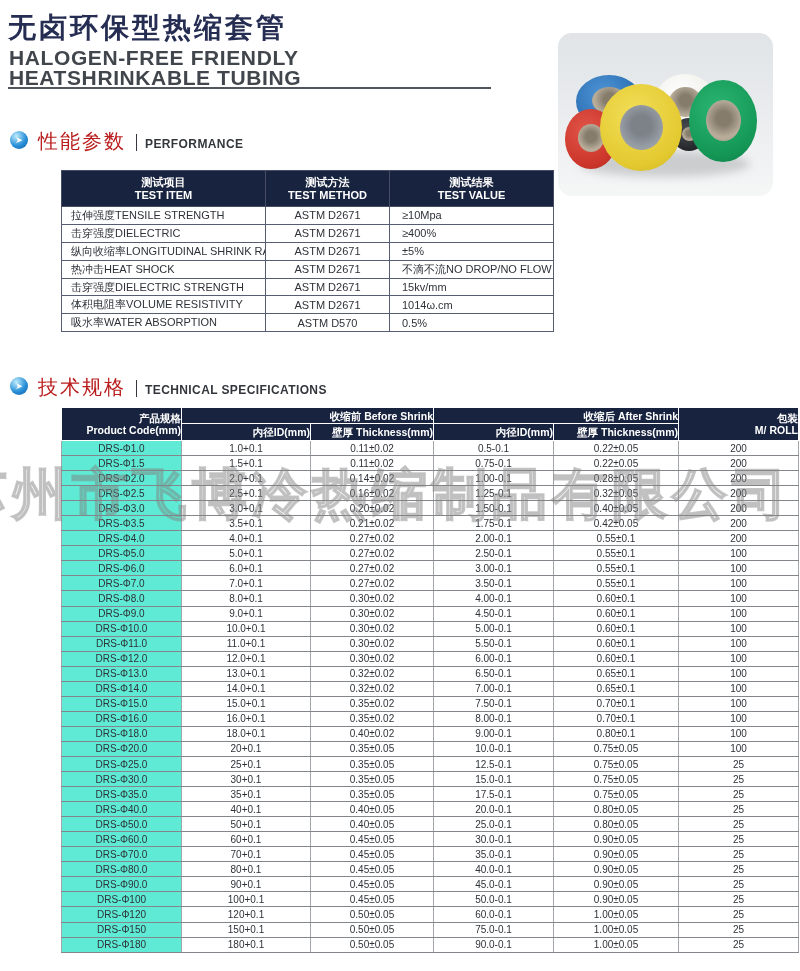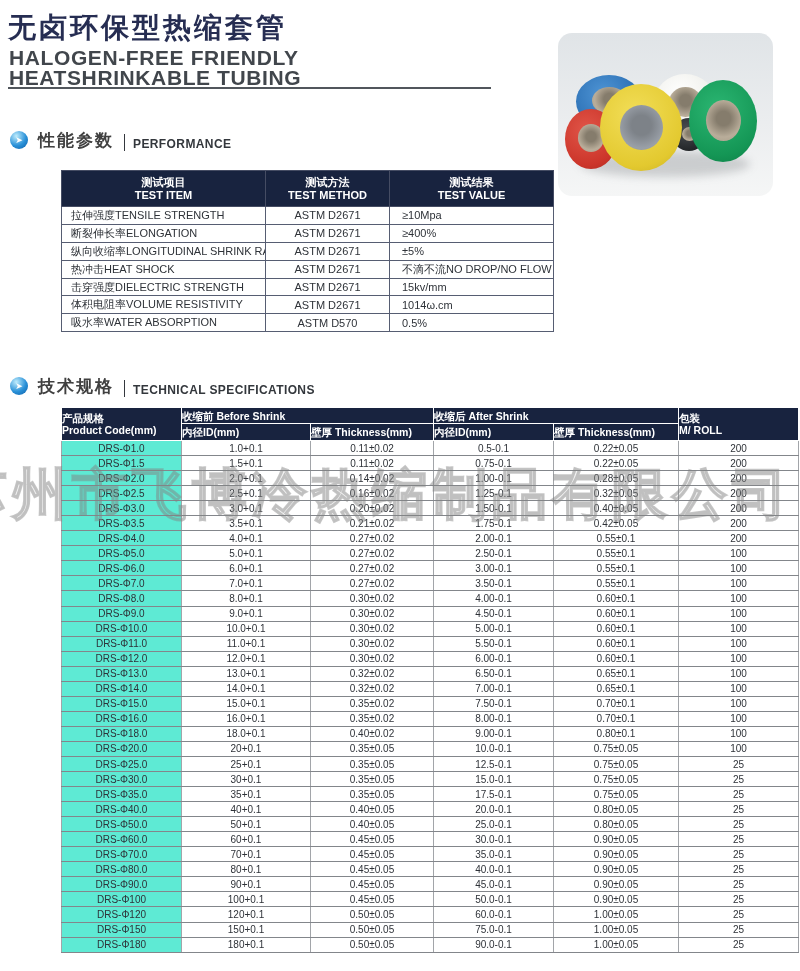--- a/index.html
+++ b/index.html
@@ -57,21 +57,21 @@
   
   .section { position:absolute; left:10px; display:flex; align-items:flex-end; }
   .section-perf { top:130px; }
   .section-spec { top:376px; }
   .bullet {
     width:18px; height:18px; border-radius:50%; flex:0 0 18px;
     background:radial-gradient(circle at 35% 28%, #bfecfc, #2a91d8 55%, #0b5ba5);
     color:#fff; font-size:9px; line-height:18px; text-align:center;
     margin-right:10px; margin-bottom:3px;
   }
-  .sec-cn { font-size:17px; font-weight:bold; color:#404040; letter-spacing:2px; line-height:22px; }
+  .sec-cn { font-size:20px; font-weight:normal; color:#b91c1c; letter-spacing:2px; line-height:22px; }
   .sec-divider { width:1px; height:17px; background:#34383e; margin:0 8px 1px 10px; }
   .sec-en { font-size:12px; font-weight:bold; color:#33373c; letter-spacing:0.4px; line-height:14px; margin-bottom:1px; }
 
   
   table { border-collapse:collapse; table-layout:fixed;margin-left:28px; }
   .perf { position:absolute; left:33px; top:170px; width:492px; }
   .perf th {
     background:#18233f; color:#ffffff; font-size:11px; font-weight:bold;
     height:36px; line-height:13px; border:1px solid #454c63; text-align:center;
   }
@@ -80,21 +80,21 @@
     border:1px solid #565d72; white-space:nowrap; overflow:hidden;
   }
   .perf td.c1 { text-align:left; padding-left:9px; }
   .perf td.c2 { text-align:center; }
   .perf td.c3 { text-align:left; padding-left:12px; }
 
   
   .spec { position:absolute; left:33px; top:407px; width:737px; border:1px solid #4a4e55; }
   .spec th {
     background:#18233f; color:#ffffff; font-size:10.5px; font-weight:bold;
-    border:1px solid #ffffff; line-height:12px; text-align:left;
+    border:1px solid #ffffff; line-height:12px; text-align:right;
   }
   .spec thead tr.group-row th { height:16px; }
   .spec thead tr.sub-row th { height:17px; }
   .spec td {
     font-size:10px; color:#2e3238; height:15.06px; text-align:center;
     border-top:1px solid #83868b; border-bottom:1px solid #83868b;
     border-left:1px solid #a2a5a9; border-right:1px solid #a2a5a9;
     background:#ffffff; white-space:nowrap; overflow:hidden;
   }
   .spec td.code { background:#5eead4; }
@@ -159,21 +159,21 @@
     </tr>
   </thead>
   <tbody>
   <tr>
     <td class="c1">拉伸强度TENSILE STRENGTH</td>
     <td class="c2">ASTM D2671</td>
     <td class="c3">≥10Mpa</td>
   </tr>
 
   <tr>
-    <td class="c1">断裂伸长率ELONGATION</td>
+    <td class="c1">击穿强度DIELECTRIC</td>
     <td class="c2">ASTM D2671</td>
     <td class="c3">≥400%</td>
   </tr>
 
   <tr>
     <td class="c1">纵向收缩率LONGITUDINAL SHRINK RATIO</td>
     <td class="c2">ASTM D2671</td>
     <td class="c3">±5%</td>
   </tr>
 

